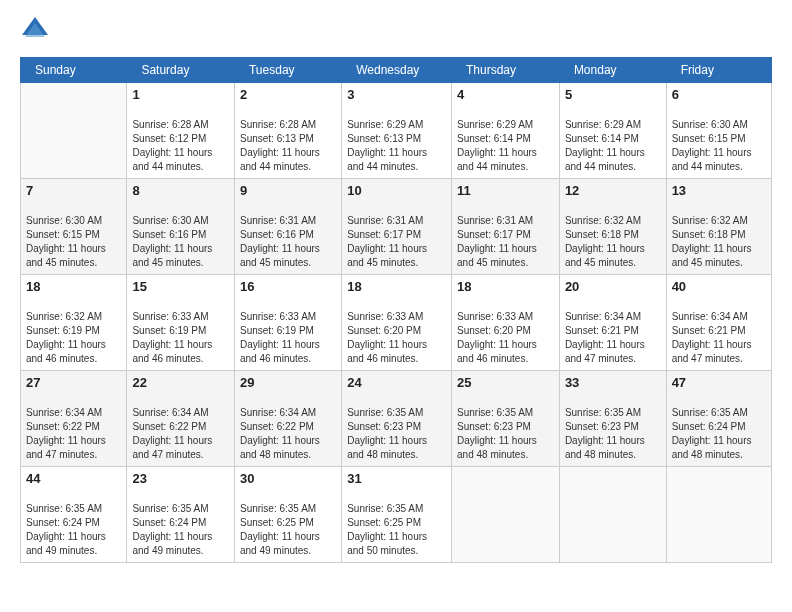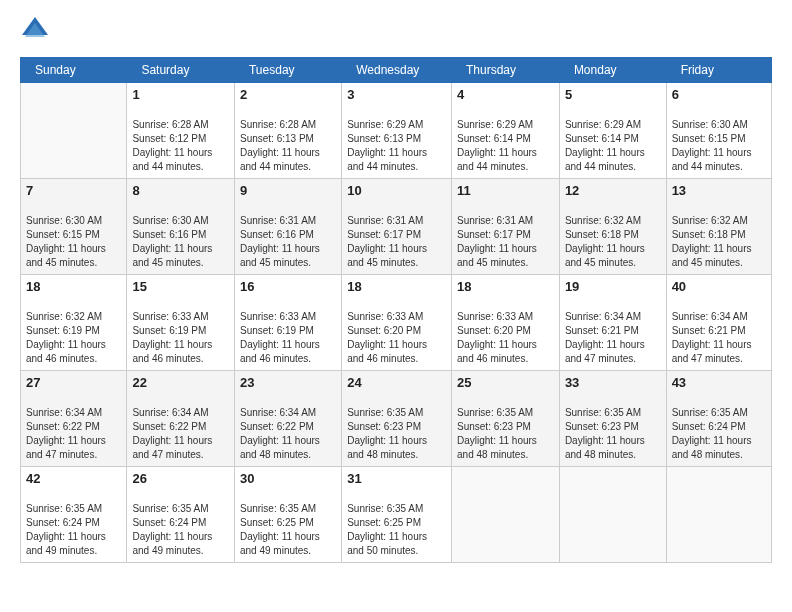--- a/index.html
+++ b/index.html
@@ -205,65 +205,65 @@
           </td>
           <td>
             <div class="day-number">18</div>
             <div class="day-info">Sunrise: 6:33 AM<br>Sunset: 6:20 PM<br>Daylight: 11 hours and 46 minutes.</div>
           </td>
           <td>
             <div class="day-number">18</div>
             <div class="day-info">Sunrise: 6:33 AM<br>Sunset: 6:20 PM<br>Daylight: 11 hours and 46 minutes.</div>
           </td>
           <td>
-            <div class="day-number">19</div>
+            <div class="day-number">20</div>
             <div class="day-info">Sunrise: 6:34 AM<br>Sunset: 6:21 PM<br>Daylight: 11 hours and 47 minutes.</div>
           </td>
           <td>
             <div class="day-number">40</div>
             <div class="day-info">Sunrise: 6:34 AM<br>Sunset: 6:21 PM<br>Daylight: 11 hours and 47 minutes.</div>
           </td>
         </tr>
         <tr class="row-alt">
           <td>
             <div class="day-number">27</div>
             <div class="day-info">Sunrise: 6:34 AM<br>Sunset: 6:22 PM<br>Daylight: 11 hours and 47 minutes.</div>
           </td>
           <td>
             <div class="day-number">22</div>
             <div class="day-info">Sunrise: 6:34 AM<br>Sunset: 6:22 PM<br>Daylight: 11 hours and 47 minutes.</div>
           </td>
           <td>
-            <div class="day-number">23</div>
+            <div class="day-number">29</div>
             <div class="day-info">Sunrise: 6:34 AM<br>Sunset: 6:22 PM<br>Daylight: 11 hours and 48 minutes.</div>
           </td>
           <td>
             <div class="day-number">24</div>
             <div class="day-info">Sunrise: 6:35 AM<br>Sunset: 6:23 PM<br>Daylight: 11 hours and 48 minutes.</div>
           </td>
           <td>
             <div class="day-number">25</div>
             <div class="day-info">Sunrise: 6:35 AM<br>Sunset: 6:23 PM<br>Daylight: 11 hours and 48 minutes.</div>
           </td>
           <td>
             <div class="day-number">33</div>
             <div class="day-info">Sunrise: 6:35 AM<br>Sunset: 6:23 PM<br>Daylight: 11 hours and 48 minutes.</div>
           </td>
           <td>
-            <div class="day-number">43</div>
+            <div class="day-number">47</div>
             <div class="day-info">Sunrise: 6:35 AM<br>Sunset: 6:24 PM<br>Daylight: 11 hours and 48 minutes.</div>
           </td>
         </tr>
         <tr>
           <td>
-            <div class="day-number">42</div>
+            <div class="day-number">44</div>
             <div class="day-info">Sunrise: 6:35 AM<br>Sunset: 6:24 PM<br>Daylight: 11 hours and 49 minutes.</div>
           </td>
           <td>
-            <div class="day-number">26</div>
+            <div class="day-number">23</div>
             <div class="day-info">Sunrise: 6:35 AM<br>Sunset: 6:24 PM<br>Daylight: 11 hours and 49 minutes.</div>
           </td>
           <td>
             <div class="day-number">30</div>
             <div class="day-info">Sunrise: 6:35 AM<br>Sunset: 6:25 PM<br>Daylight: 11 hours and 49 minutes.</div>
           </td>
           <td>
             <div class="day-number">31</div>
             <div class="day-info">Sunrise: 6:35 AM<br>Sunset: 6:25 PM<br>Daylight: 11 hours and 50 minutes.</div>
           </td>

